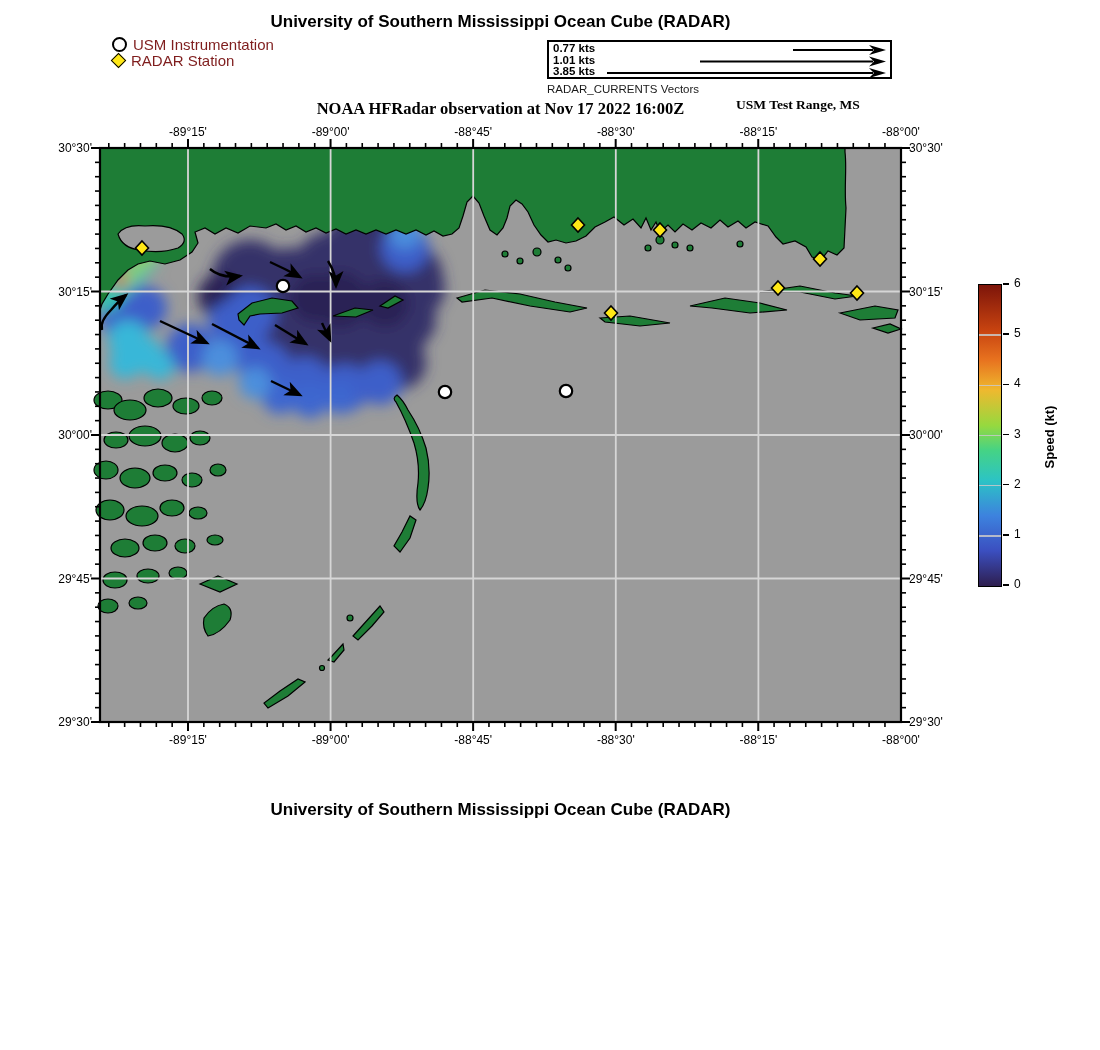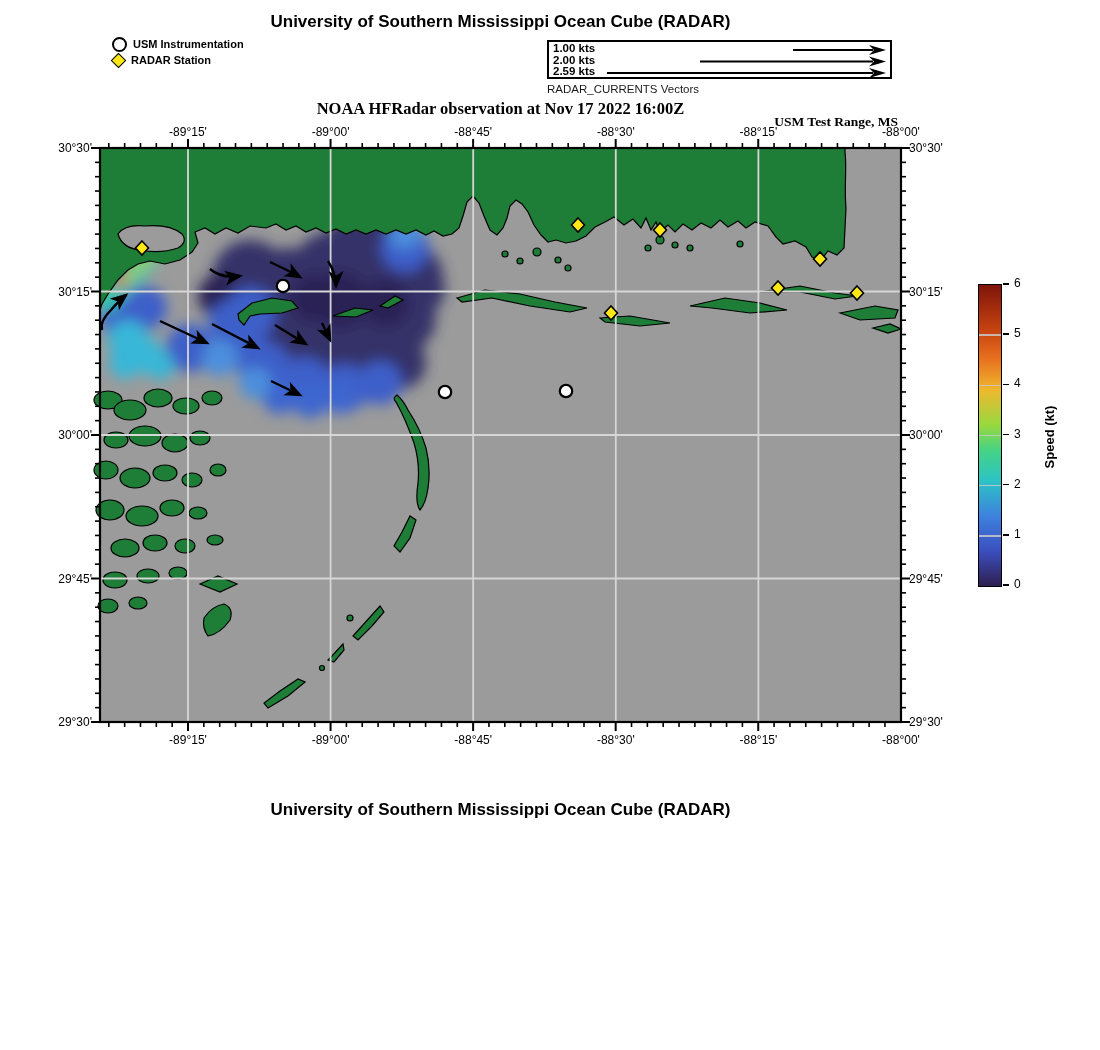--- a/index.html
+++ b/index.html
@@ -6,32 +6,32 @@
   #page{position:relative;width:1100px;height:964px;background:#ffffff;overflow:hidden;
         font-family:"Liberation Sans",sans-serif;}
   .abs{position:absolute;}
   #page-title{left:100px;top:12px;width:801px;text-align:center;
               font-size:17px;font-weight:bold;color:#000;}
   #bottom-title{left:100px;top:800px;width:801px;text-align:center;
               font-size:17px;font-weight:bold;color:#000;}
   
   #legend{left:112px;top:36px;}
   .legend-row{position:relative;height:16px;display:flex;align-items:center;}
-  .legend-label{font-size:11px;font-weight:bold;color:#000000;margin-left:6px;white-space:nowrap;}
+  .legend-label{font-size:15px;font-weight:normal;color:#7f1d1d;margin-left:6px;white-space:nowrap;}
   .legend-circle{width:11px;height:11px;border:2px solid #000;border-radius:50%;background:#fff;}
   .legend-diamond{width:9px;height:9px;border:1.6px solid #000;background:#ffe816;
                   transform:rotate(45deg);margin:0 1px;}
   
   #vscale-box{left:547px;top:40px;width:341px;height:35px;border:2px solid #000;background:#fff;}
   .vskts{position:absolute;left:4px;font-size:11.5px;font-weight:bold;color:#000;line-height:11px;}
   #vscale-caption{left:547px;top:83px;font-size:11.5px;font-weight:normal;color:#1a1a1a;}
   #subtitle{left:100px;top:99px;width:801px;text-align:center;
             font-family:"Liberation Serif",serif;font-size:16.5px;font-weight:bold;color:#000;}
-  #region-label{left:698px;top:97px;width:200px;text-align:right;
-            font-family:"Liberation Serif",serif;font-size:13.5px;font-weight:bold;color:#000;margin-top:17px;}
+  #region-label{left:698px;top:97px;width:200px;text-align:center;
+            font-family:"Liberation Serif",serif;font-size:13.5px;font-weight:bold;color:#000;}
   
   #map-svg{left:55px;top:115px;}
   .axlbl{font-family:"Liberation Sans",sans-serif;font-size:12px;fill:#000;}
   
   #cbar-wrap{left:978px;top:284px;width:22px;height:301px;border:1.5px solid #000;}
   #cbar-grad{position:relative;width:100%;height:100%;}
   .cbar-innerline{position:absolute;left:0;width:100%;height:1.5px;background:#c9c9c9;opacity:.85;}
   #cbar-ticks{left:1003px;top:284px;width:70px;height:302px;}
   .cbar-tick{position:absolute;left:0;width:6px;height:1.6px;background:#000;}
   .cbar-ticklbl{position:absolute;left:11px;font-size:12px;color:#000;}
@@ -50,23 +50,23 @@
       <span class="legend-circle"></span>
       <span class="legend-label">USM Instrumentation</span>
     </div>
     <div class="legend-row">
       <span class="legend-diamond"></span>
       <span class="legend-label">RADAR Station</span>
     </div>
   </div>
 
   <div id="vscale-box" class="abs">
-    <span class="vskts" style="top:1px">1.00 kts</span>
-    <span class="vskts" style="top:12.5px">2.00 kts</span>
-    <span class="vskts" style="top:24px">2.59 kts</span>
+    <span class="vskts" style="top:1px">0.77 kts</span>
+    <span class="vskts" style="top:12.5px">1.01 kts</span>
+    <span class="vskts" style="top:24px">3.85 kts</span>
     <svg id="vscale-svg" width="341" height="35" style="position:absolute;left:0;top:0">
         <line x1="244" y1="8" x2="324" y2="8" stroke="#000" stroke-width="1.8"></line>
         <path d="M337,8 L320,3 L325,8 L320,13 Z" fill="#000"></path>
         <line x1="151" y1="19.5" x2="324" y2="19.5" stroke="#000" stroke-width="1.8"></line>
         <path d="M337,19.5 L320,14.5 L325,19.5 L320,24.5 Z" fill="#000"></path>
         <line x1="58" y1="31" x2="324" y2="31" stroke="#000" stroke-width="1.8"></line>
         <path d="M337,31 L320,26 L325,31 L320,36 Z" fill="#000"></path>
       </svg>
   </div>
   <div id="vscale-caption" class="abs">RADAR_CURRENTS Vectors</div>

